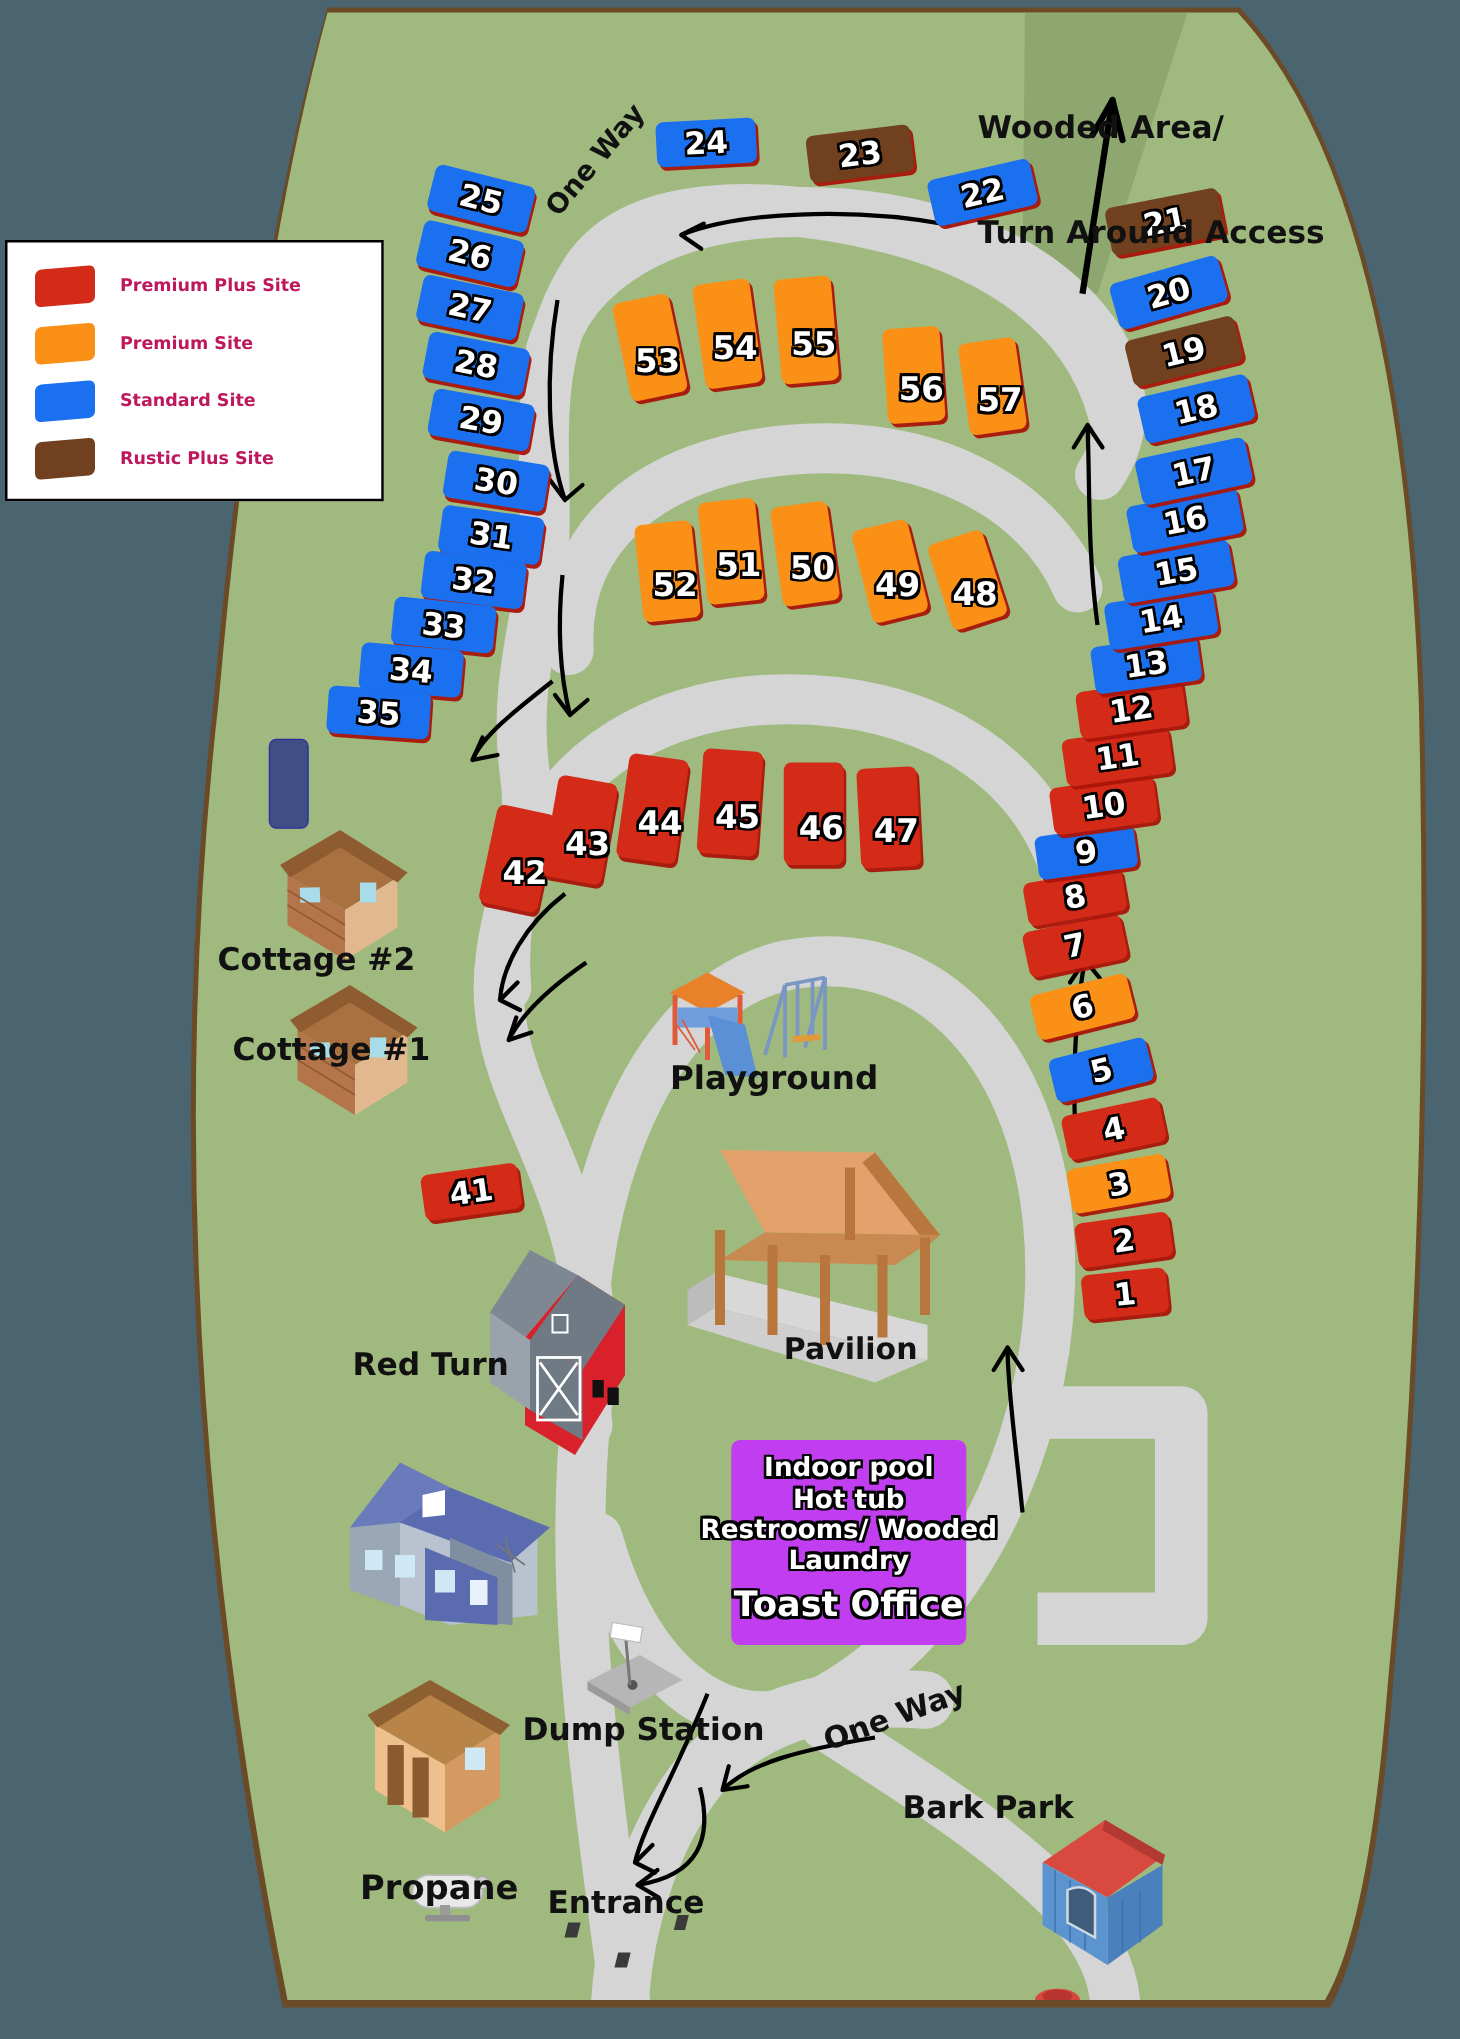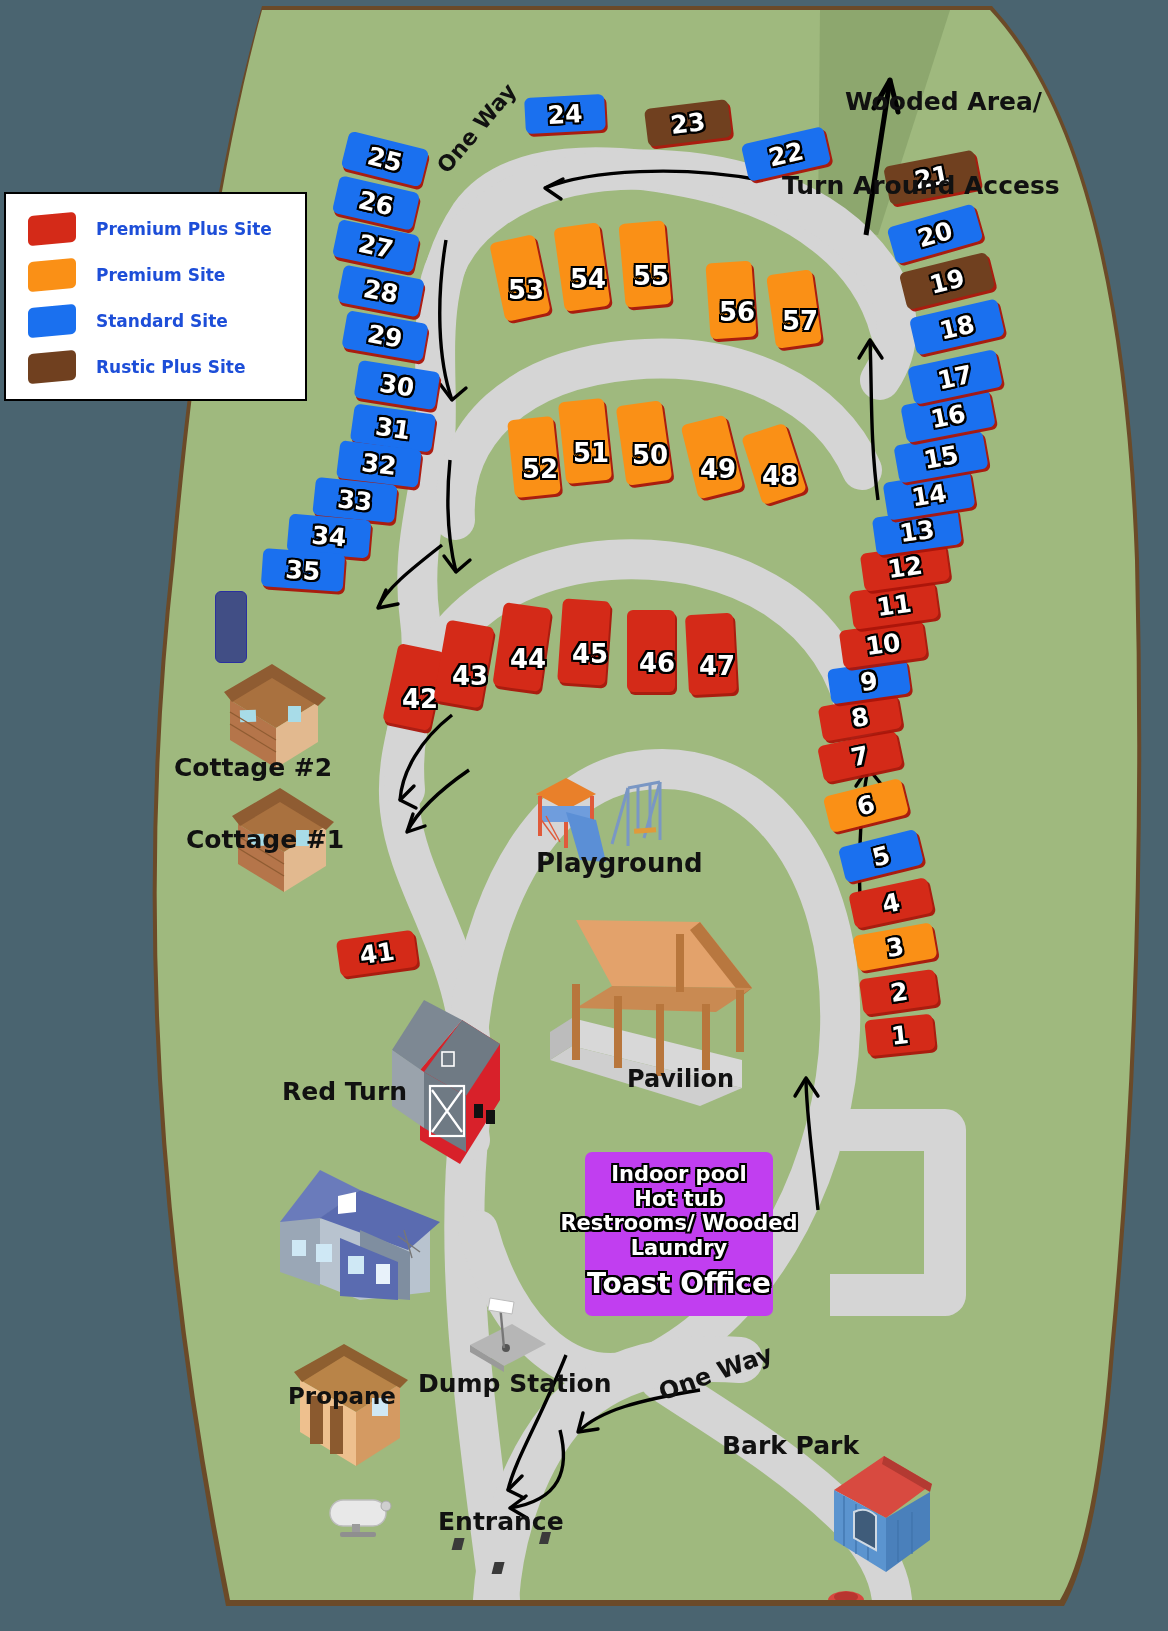--- a/index.html
+++ b/index.html
@@ -76,23 +76,23 @@
     padding-left: 22px;
   }
   .legend-swatch {
     width: 48px; height: 30px;
     border-radius: 5px;
     transform: skewY(-5deg);
     flex: 0 0 auto;
   }
   .legend-text {
     margin-left: 20px;
-    font-size: 17px;
+    font-size: 14px;
     font-weight: 700;
-    color: #1d4ed8;
+    color: #be185d;
     font-family: "DejaVu Sans", sans-serif;
     text-shadow:
       -1.6px -1.6px 0 #fff, 1.6px -1.6px 0 #fff,
       -1.6px  1.6px 0 #fff, 1.6px  1.6px 0 #fff;
   }
 
   
   #poolbox {
     position: absolute;
     left: 585px; top: 1152px;
@@ -385,32 +385,32 @@
   <div id="bluepad"></div>
 
   <div id="poolbox">
     <div class="pline">Indoor pool</div>
     <div class="pline">Hot tub</div>
     <div class="pline">Restrooms/ Wooded</div>
     <div class="pline">Laundry</div>
     <div class="pline poffice">Toast Office</div>
   </div>
 
-  <div class="maplabel" style="left:782px; top:32px; font-size:25px; text-align:right; width:260px;">
+  <div class="maplabel" style="left:782px; top:32px; font-size:25px; text-align:left; width:260px;">
     <div>Wooded Area/</div>
     <div>Turn Around Access</div>
   </div>
 
   <div class="maplabel" style="left:536px; top:849px; font-size:26px;">Playground</div>
   <div class="maplabel" style="left:627px; top:1066px; font-size:24px;">Pavilion</div>
   <div class="maplabel" style="left:174px; top:754px; font-size:25px;">Cottage #2</div>
   <div class="maplabel" style="left:186px; top:826px; font-size:25px;">Cottage #1</div>
   <div class="maplabel" style="left:282px; top:1078px; font-size:25px;">Red Turn</div>
   <div class="maplabel" style="left:418px; top:1370px; font-size:25px;">Dump Station</div>
-  <div class="maplabel" style="left:288px; top:1384px; font-size:23px;">Propane</div>
+  <div class="maplabel" style="left:288px; top:1496px; font-size:27px;">Propane</div>
   <div class="maplabel" style="left:438px; top:1508px; font-size:25px;">Entrance</div>
   <div class="maplabel" style="left:722px; top:1432px; font-size:25px;">Bark Park</div>
 
   <div class="onewaylabel" style="left:432px; top:162px; font-size:22px; transform:rotate(-50deg); transform-origin:left top;">One Way</div>
   <div class="onewaylabel" style="left:655px; top:1380px; font-size:24px; transform:rotate(-20deg); transform-origin:left top;">One Way</div>
 
   <div id="legend">
     <div class="legend-row">
       <div class="legend-swatch" style="background:#d42a18;"></div>
       <div class="legend-text">Premium Plus Site</div>

